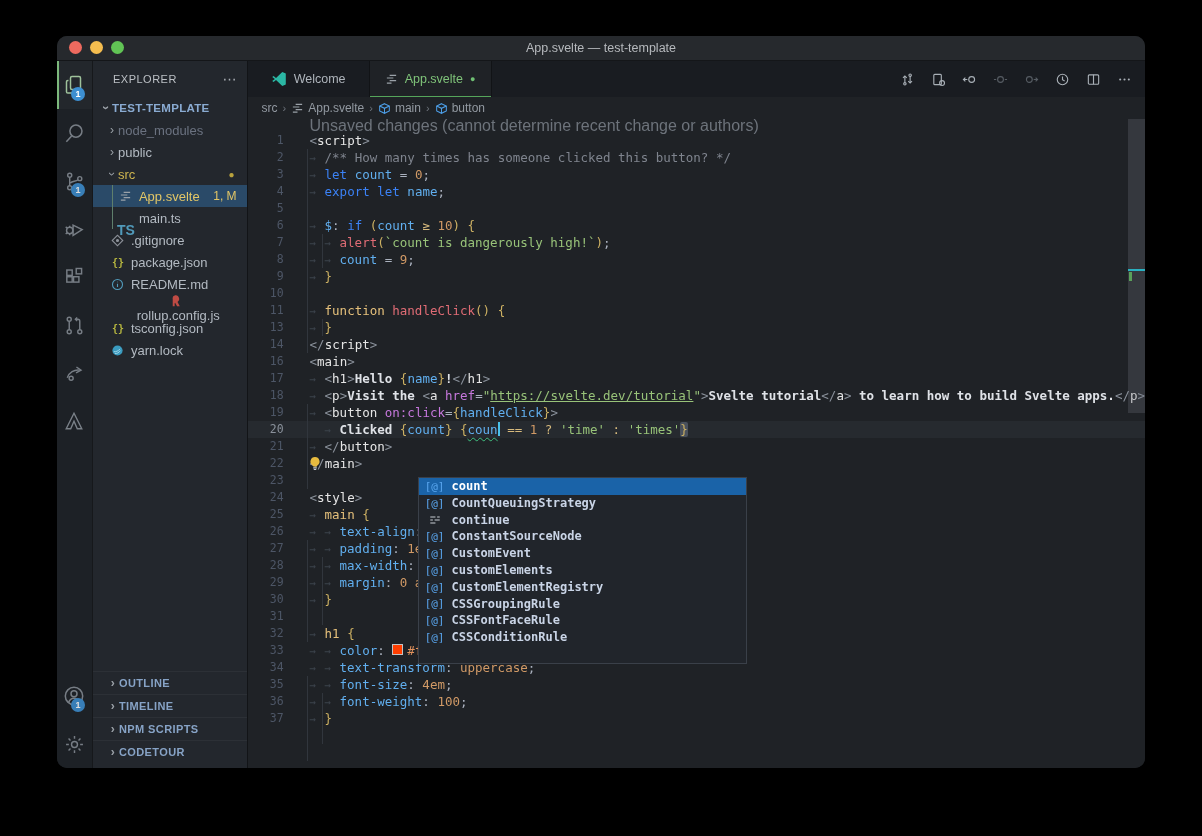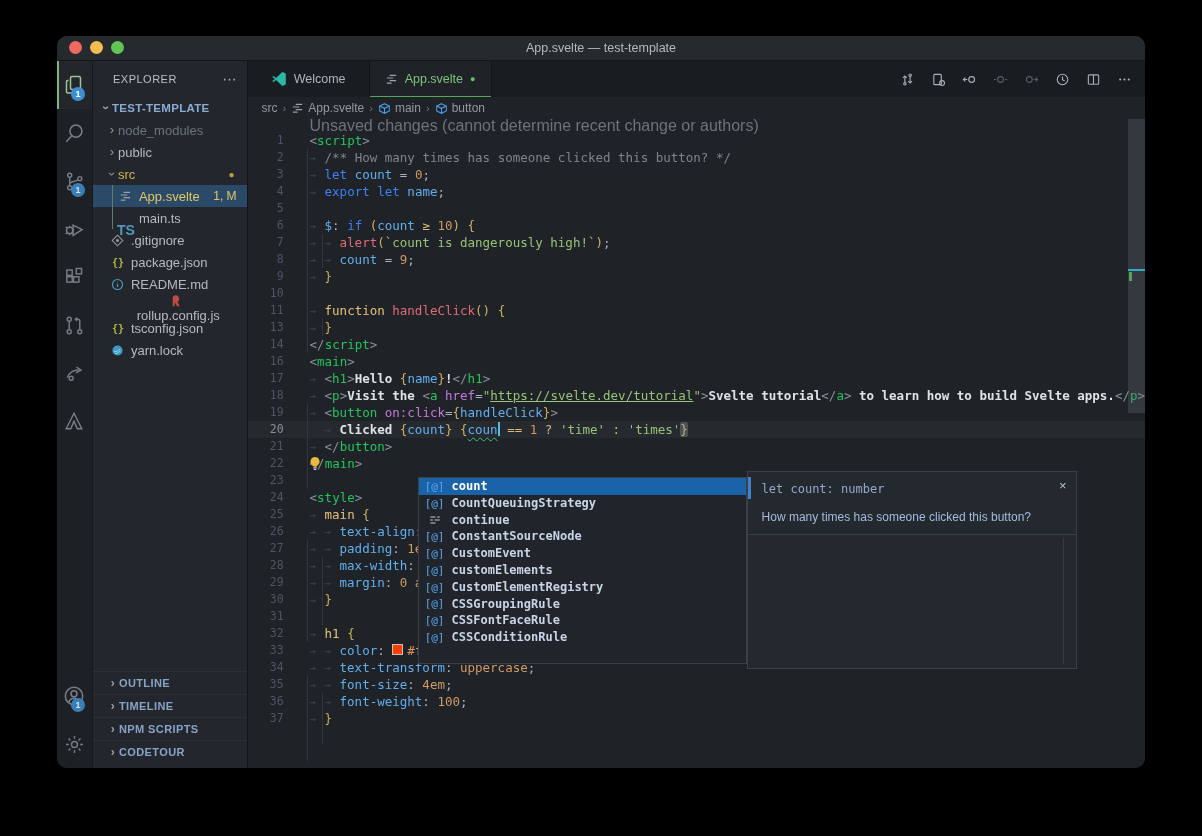--- a/index.html
+++ b/index.html
@@ -56,21 +56,21 @@
   .bc-item{display:flex;align-items:center;gap:4px;}
   
   .content{position:relative;flex:1;overflow:hidden;}
   .annotation{height:13px;line-height:13px;padding-left:62px;font-size:16px;color:#6d737b;}
   .line{height:17px;display:flex;position:relative;}
   .line.cur{background:#262a2f;}
   .ln{width:36px;flex:none;text-align:right;color:#4d5666;
     font:11.5px/17px "DejaVu Sans Mono",monospace;}
   .lc{margin-left:26px;white-space:pre;font:12.5px/17px "DejaVu Sans Mono",monospace;color:#abb2bf;}
   .line.cur .ln{color:#8a919b;}
-  .tk-pb{color:#8a919b}.tk-tag{color:#22c55e}.tk-kw{color:#3b82f6}.tk-var{color:#61afef}
+  .tk-pb{color:#8a919b}.tk-tag{color:#e5e5e5}.tk-kw{color:#3b82f6}.tk-var{color:#61afef}
   .tk-num{color:#d19a66}.tk-str{color:#98c379}.tk-com{color:#7f848e}.tk-op{color:#d7ba7d}
   .tk-fn{color:#e06c75}.tk-kwf{color:#e5c07b}.tk-p{color:#abb2bf}.tk-br{color:#cdb163}
   .tk-txt{color:#dfe2e7;font-weight:600}.tk-attr{color:#c678dd}
   .tk-url{color:#98c379;text-decoration:underline}
   .tk-prop{color:#61afef}.tk-val{color:#d19a66}.tk-hex{color:#e0915c}
   .tk-tab{display:inline-block;width:15px;color:#3c434c;font-size:11px;}
   .tk-tabsp{display:inline-block;width:15px;}
   .tk-sq{text-decoration:underline wavy #3fbf7f 1px;text-underline-offset:3px;}
   .tk-match{background:#4a515c;border-radius:2px;color:#cdb163;}
   .tk-cursor{display:inline-block;width:2px;height:14px;background:#4ac0e8;vertical-align:-2px;}
@@ -672,24 +672,16 @@
               </span>
               <span>CSSFontFaceRule</span>
             </div>
             <div class="sg-row">
               <span class="sg-ico">
                 <span class="sym-var" style="display: inline-flex;">[@]</span>
               </span>
               <span>CSSConditionRule</span>
             </div>
           </div>
-        <div class="docs">
-          <div class="docs-accent"></div>
-          <div class="docs-sig">let count: number</div>
-          <div class="docs-desc">How many times has someone clicked this button?</div>
-          <div class="docs-div"></div>
-          <div class="docs-close">×</div>
-          <div class="docs-track"></div>
-        </div>
       </div>
     </div>
   </div>
 </div>
 
 </body></html>

